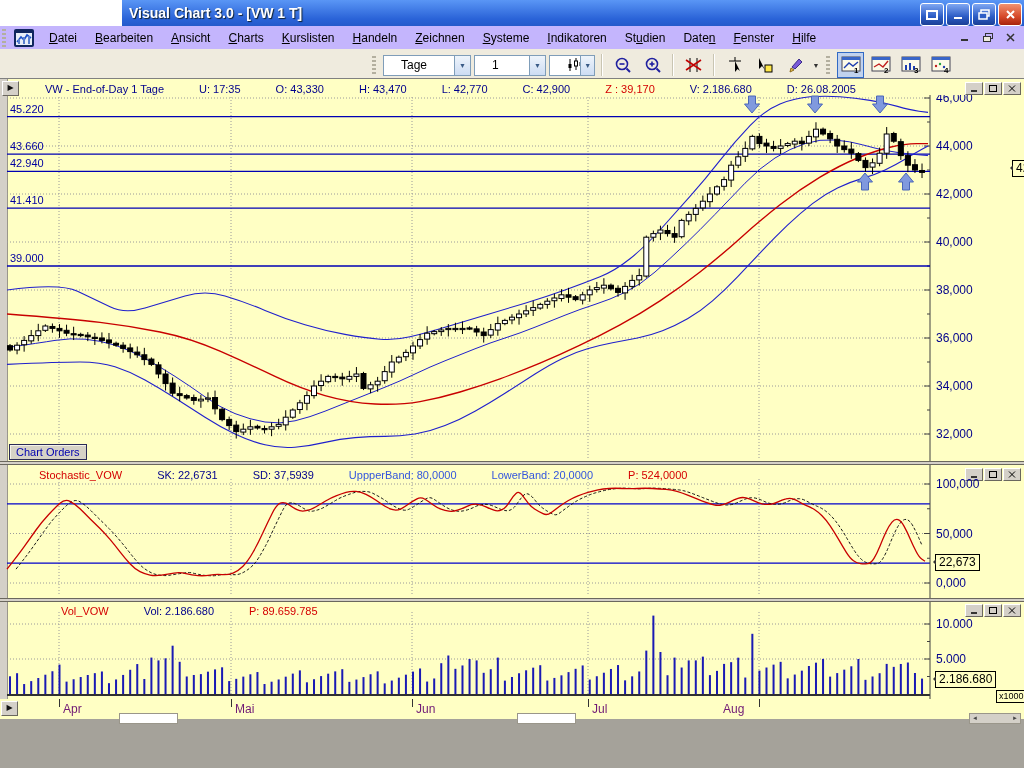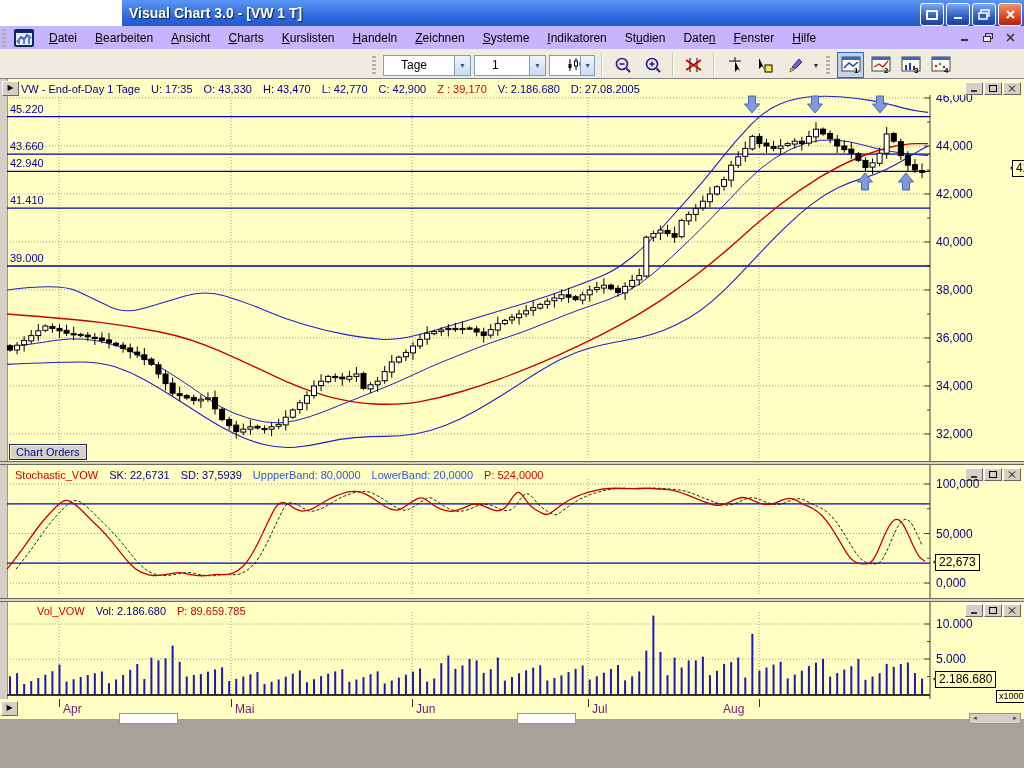--- a/index.html
+++ b/index.html
@@ -36,21 +36,21 @@
   .tsep{width:1px;height:22px;background:#c9c5b2;border-right:1px solid #fff;margin:0 3px;}
   .tbt{width:25px;height:24px;display:flex;align-items:center;justify-content:center;border:1px solid transparent;}
   .tbt.sel{border:1px solid #316ac5;background:#c1d2ee;}
   .ddarrow{font-size:7px;color:#333;width:10px;text-align:center;}
   
   .chartwin{position:absolute;left:0;top:78px;width:1024px;height:640px;border-top:1px solid #808080;}
   .cw-frame{position:absolute;left:0;top:0;width:7px;height:640px;background:#d4d0c8;border-right:1px solid #9a968a;}
   .cw-bg{position:absolute;left:7px;top:0;width:1017px;height:620px;background:#ffffc4;}
   .cw-axisbar{position:absolute;left:0;top:620px;width:1024px;height:20px;background:#ffffc4;}
   .phead{position:absolute;left:7px;width:1017px;height:15px;font-size:11px;display:flex;align-items:center;}
-  .phead .seg{margin-right:11px;white-space:pre;}
+  .phead .seg{margin-right:11px;white-space:pre;margin-left:24px;}
   .navy{color:#00008c;} .red{color:#d40000;} .blue{color:#3355dd;}
   .pbtns{position:absolute;right:3px;top:1px;display:flex;gap:1px;}
   .pbtn{width:16px;height:11px;background:#d4d0c8;border:1px solid;border-color:#fff #6a675e #6a675e #fff;
         display:flex;align-items:center;justify-content:center;}
   .arrowbtn{position:absolute;width:15px;height:13px;background:#d4d0c8;border:1px solid;
             border-color:#fff #6a675e #6a675e #fff;font-size:8px;line-height:11px;text-align:center;color:#111;}
   svg.panel{position:absolute;left:0;}
   .splitter{position:absolute;left:0;width:1024px;height:4px;background:#d4d0c8;
             border-top:1px solid #6a675e;border-bottom:1px solid #6a675e;box-sizing:border-box;}
   .valbox{position:absolute;background:#ffffc4;border:1px solid #000;color:#000;font-size:12px;
@@ -259,21 +259,21 @@
       <div class="arrowbtn" style="left:-5px;top:0px;">▶</div>
       <div id="main-header-fields" style="display:flex;margin-left:14px;">
           <span class="seg navy">VW - End-of-Day 1 Tage</span>
           <span class="seg navy">U: 17:35</span>
           <span class="seg navy">O: 43,330</span>
           <span class="seg navy">H: 43,470</span>
           <span class="seg navy">L: 42,770</span>
           <span class="seg navy">C: 42,900</span>
           <span class="seg red">Z : 39,170</span>
           <span class="seg navy">V: 2.186.680</span>
-          <span class="seg navy">D: 27.08.2005</span>
+          <span class="seg navy">D: 26.08.2005</span>
         </div>
       <div class="pbtns" id="pbtns-main">
           <div class="pbtn">
             <svg width="8" height="7">
               <line x1="1" y1="6" x2="7" y2="6" stroke="#000" stroke-width="1.5"></line>
             </svg>
           </div>
           <div class="pbtn">
             <svg width="8" height="7">
               <rect x="0.5" y="0.5" width="7" height="6" fill="none" stroke="#000"></rect>

